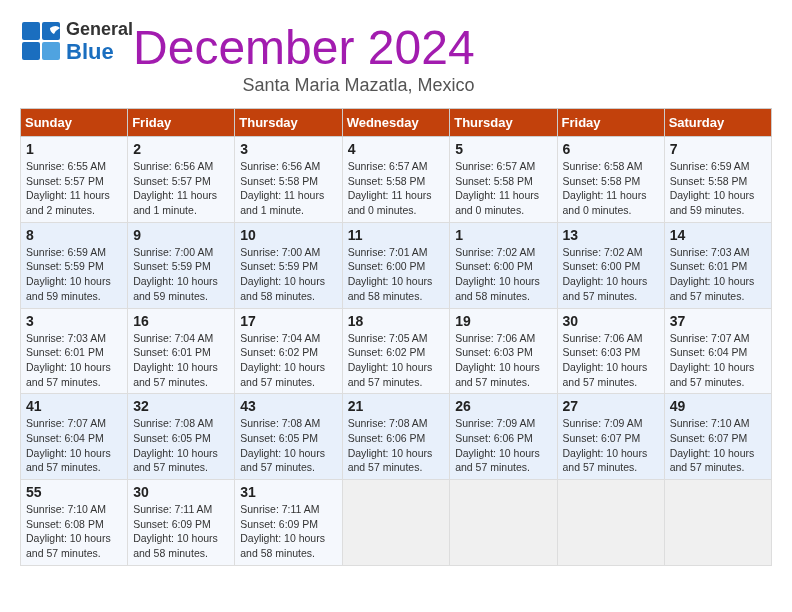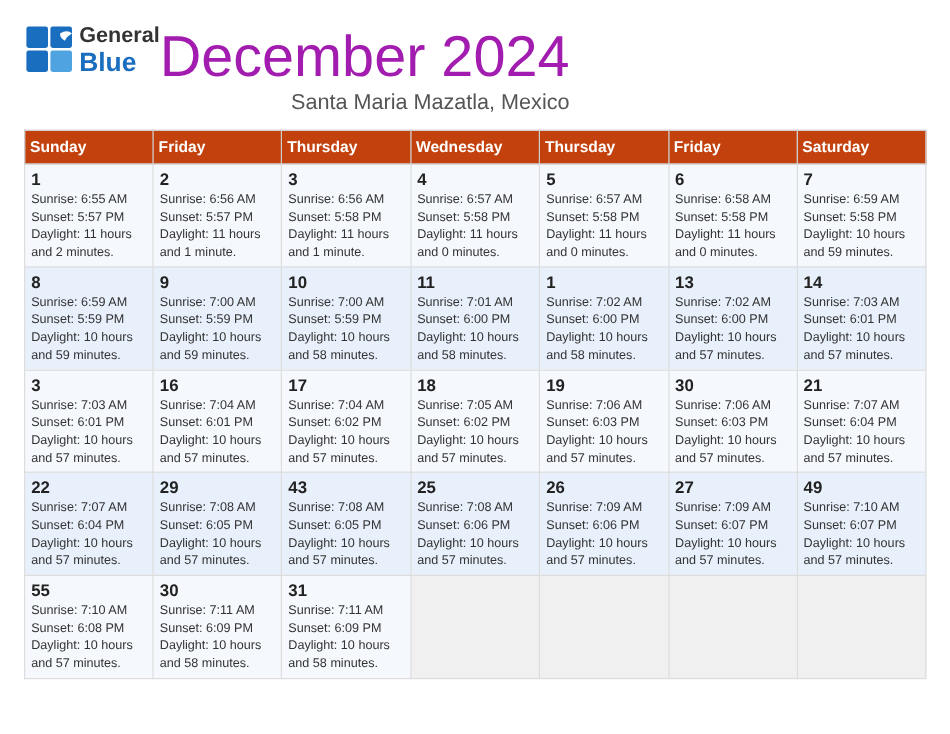--- a/index.html
+++ b/index.html
@@ -200,39 +200,39 @@
         </td>
         <td>
           <span class="day-number">19</span>
           <div class="day-info">Sunrise: 7:06 AM<br>Sunset: 6:03 PM<br>Daylight: 10 hours and 57 minutes.</div>
         </td>
         <td>
           <span class="day-number">30</span>
           <div class="day-info">Sunrise: 7:06 AM<br>Sunset: 6:03 PM<br>Daylight: 10 hours and 57 minutes.</div>
         </td>
         <td>
-          <span class="day-number">21</span>
+          <span class="day-number">37</span>
           <div class="day-info">Sunrise: 7:07 AM<br>Sunset: 6:04 PM<br>Daylight: 10 hours and 57 minutes.</div>
         </td>
       </tr>
       <tr>
         <td>
-          <span class="day-number">22</span>
+          <span class="day-number">41</span>
           <div class="day-info">Sunrise: 7:07 AM<br>Sunset: 6:04 PM<br>Daylight: 10 hours and 57 minutes.</div>
         </td>
         <td>
-          <span class="day-number">29</span>
+          <span class="day-number">32</span>
           <div class="day-info">Sunrise: 7:08 AM<br>Sunset: 6:05 PM<br>Daylight: 10 hours and 57 minutes.</div>
         </td>
         <td>
           <span class="day-number">43</span>
           <div class="day-info">Sunrise: 7:08 AM<br>Sunset: 6:05 PM<br>Daylight: 10 hours and 57 minutes.</div>
         </td>
         <td>
-          <span class="day-number">25</span>
+          <span class="day-number">21</span>
           <div class="day-info">Sunrise: 7:08 AM<br>Sunset: 6:06 PM<br>Daylight: 10 hours and 57 minutes.</div>
         </td>
         <td>
           <span class="day-number">26</span>
           <div class="day-info">Sunrise: 7:09 AM<br>Sunset: 6:06 PM<br>Daylight: 10 hours and 57 minutes.</div>
         </td>
         <td>
           <span class="day-number">27</span>
           <div class="day-info">Sunrise: 7:09 AM<br>Sunset: 6:07 PM<br>Daylight: 10 hours and 57 minutes.</div>
         </td>

